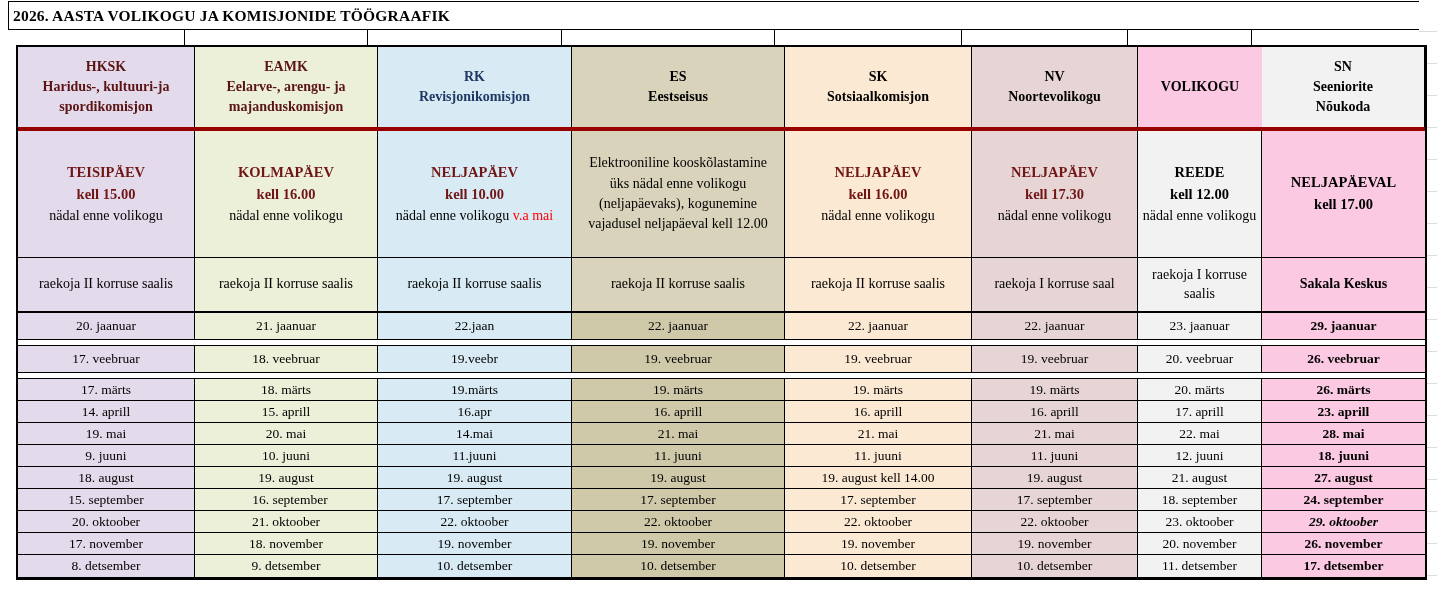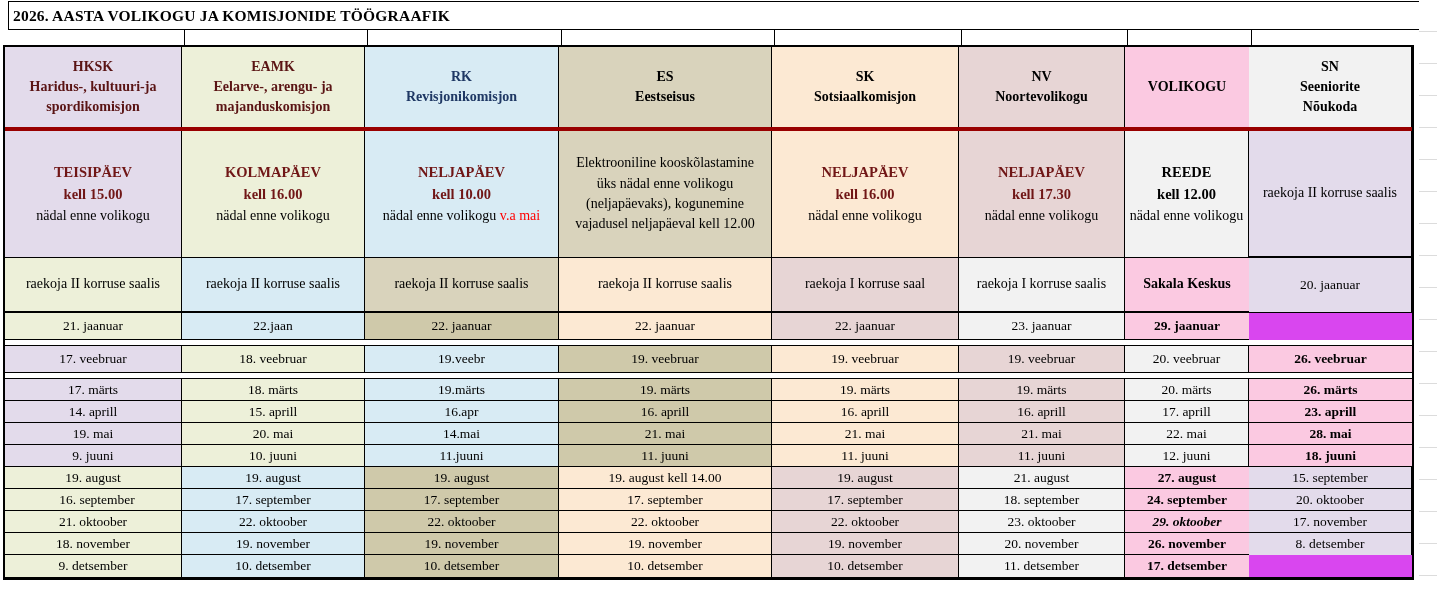--- a/index.html
+++ b/index.html
@@ -38,25 +38,25 @@
     position: absolute;
     left: 8px; top: 30px;
     height: 15px;
     display: grid;
   }
   .gap-band .gcell { border-right: 1px solid #000; }
   .gap-band .gcell.last-col { border-right: none; }
 
   .schedule-table {
     position: absolute;
-    left: 3px; top: 45px;
+    left: 16px; top: 45px;
     border: 2px solid #000;
     border-bottom-width: 3px;
     display: grid;
-    background: #d946ef;
+    background: #a21caf;
   }
   .cell {
     display: flex;
     flex-direction: column;
     align-items: center;
     justify-content: center;
     text-align: center;
     border-right: 1px solid #000;
     overflow: hidden;
   }
@@ -156,20 +156,24 @@
       </div>
       <div class="cell time-cell" style="background: rgb(231, 213, 213);">
         <div class="day" style="color: rgb(112, 22, 22);">NELJAPÄEV</div>
         <div class="time" style="color: rgb(112, 22, 22);">kell 17.30</div>
         <div class="note">nädal enne volikogu</div>
       </div>
       <div class="cell time-cell" style="background: rgb(242, 242, 242);">
         <div class="day" style="color: rgb(0, 0, 0);">REEDE</div>
         <div class="time" style="color: rgb(0, 0, 0);">kell 12.00</div>
         <div class="note">nädal enne volikogu</div>
+      </div>
+      <div class="cell time-cell last-col" style="background: rgb(251, 201, 225);">
+        <div class="day" style="color: rgb(0, 0, 0);">NELJAPÄEVAL</div>
+        <div class="time" style="color: rgb(0, 0, 0);">kell 17.00</div>
       </div>
       <div class="cell loc-cell" style="background: rgb(227, 219, 235);">raekoja II korruse saalis</div>
       <div class="cell loc-cell" style="background: rgb(237, 240, 217);">raekoja II korruse saalis</div>
       <div class="cell loc-cell" style="background: rgb(216, 235, 244);">raekoja II korruse saalis</div>
       <div class="cell loc-cell" style="background: rgb(217, 211, 188);">raekoja II korruse saalis</div>
       <div class="cell loc-cell" style="background: rgb(252, 233, 211);">raekoja II korruse saalis</div>
       <div class="cell loc-cell" style="background: rgb(231, 213, 213);">raekoja I korruse saal</div>
       <div class="cell loc-cell" style="background: rgb(242, 242, 242);">raekoja I korruse saalis</div>
       <div class="cell loc-cell last-col bold" style="background: rgb(251, 201, 225);">Sakala Keskus</div>
       <div class="cell date-cell" style="background: rgb(227, 219, 235);">20. jaanuar</div>
@@ -215,20 +219,21 @@
       <div class="cell date-cell" style="background: rgb(242, 242, 242);">22. mai</div>
       <div class="cell date-cell last-col bold" style="background: rgb(251, 201, 225);">28. mai</div>
       <div class="cell date-cell" style="background: rgb(227, 219, 235);">9. juuni</div>
       <div class="cell date-cell" style="background: rgb(237, 240, 217);">10. juuni</div>
       <div class="cell date-cell" style="background: rgb(216, 235, 244);">11.juuni</div>
       <div class="cell date-cell" style="background: rgb(207, 201, 170);">11. juuni</div>
       <div class="cell date-cell" style="background: rgb(252, 233, 211);">11. juuni</div>
       <div class="cell date-cell" style="background: rgb(231, 213, 213);">11. juuni</div>
       <div class="cell date-cell" style="background: rgb(242, 242, 242);">12. juuni</div>
       <div class="cell date-cell last-col bold" style="background: rgb(251, 201, 225);">18. juuni</div>
+      <div class="cell date-cell" style="background: rgb(227, 219, 235);">18. august</div>
       <div class="cell date-cell" style="background: rgb(237, 240, 217);">19. august</div>
       <div class="cell date-cell" style="background: rgb(216, 235, 244);">19. august</div>
       <div class="cell date-cell" style="background: rgb(207, 201, 170);">19. august</div>
       <div class="cell date-cell" style="background: rgb(252, 233, 211);">19. august kell 14.00</div>
       <div class="cell date-cell" style="background: rgb(231, 213, 213);">19. august</div>
       <div class="cell date-cell" style="background: rgb(242, 242, 242);">21. august</div>
       <div class="cell date-cell last-col bold" style="background: rgb(251, 201, 225);">27. august</div>
       <div class="cell date-cell" style="background: rgb(227, 219, 235);">15. september</div>
       <div class="cell date-cell" style="background: rgb(237, 240, 217); padding-left: 8px;">16. september</div>
       <div class="cell date-cell" style="background: rgb(216, 235, 244);">17. september</div>

